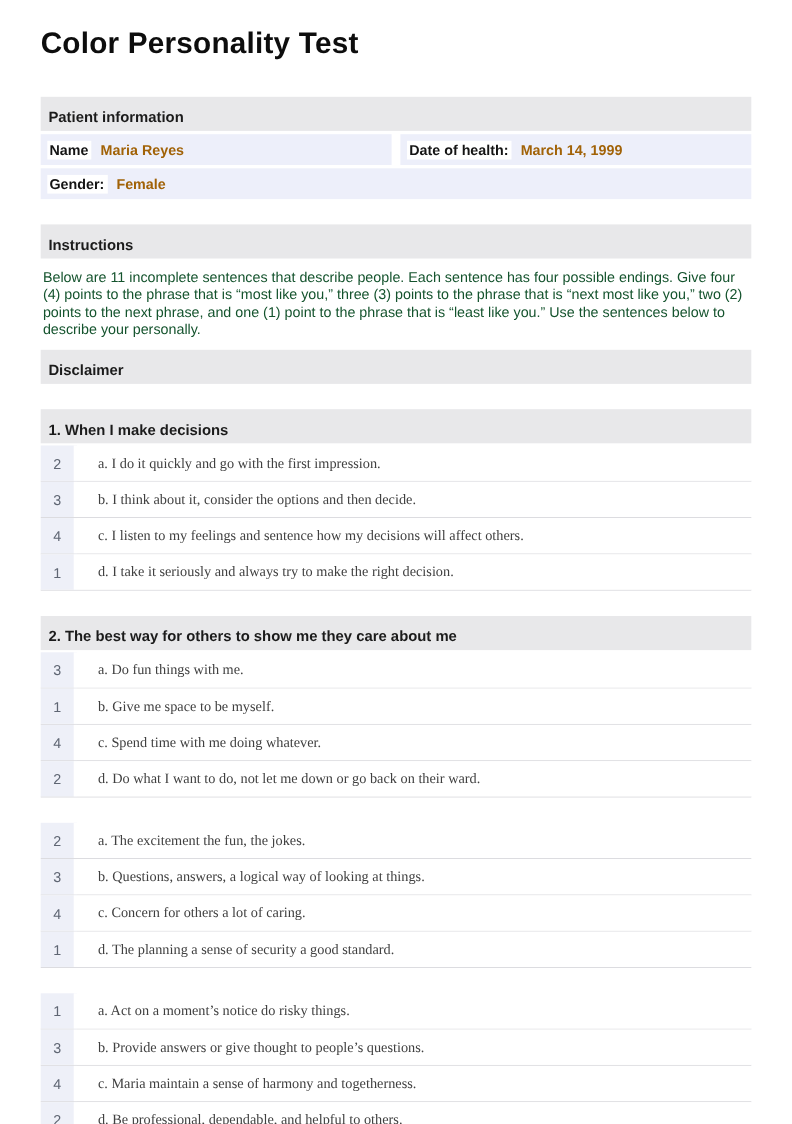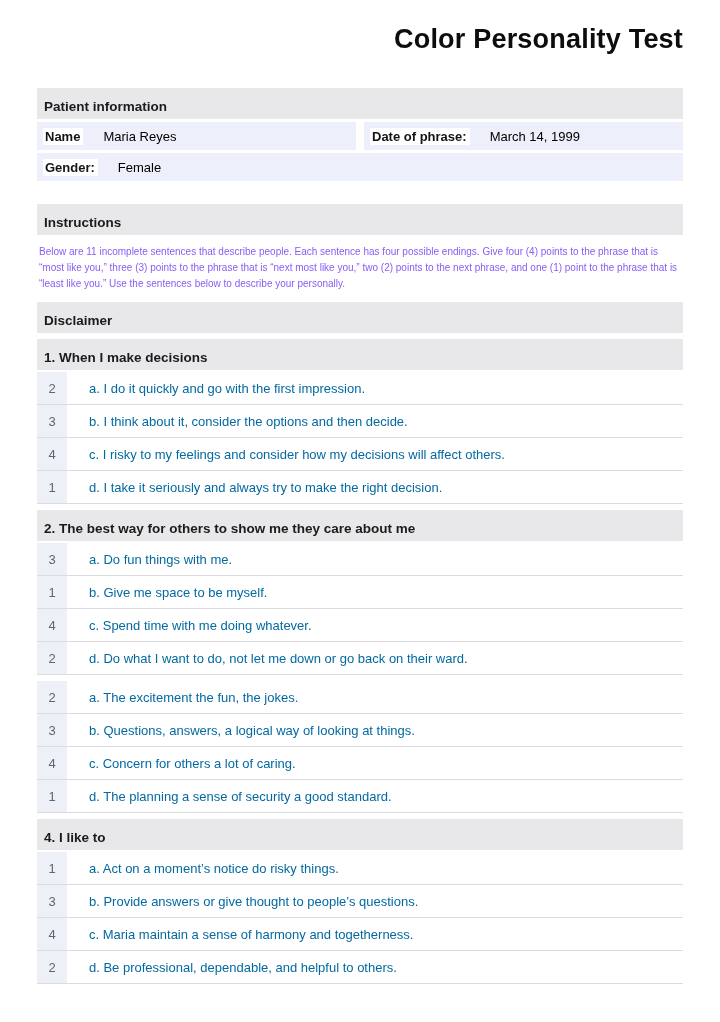--- a/index.html
+++ b/index.html
@@ -8,21 +8,21 @@
     height: 1022px;
     overflow: hidden;
     font-family: "Liberation Sans", sans-serif;
     color: #3c3c3c;
     -webkit-font-smoothing: antialiased;
   }
   .page { padding: 0 37px; }
 
   .title {
     margin-top: 24px;
-    text-align: right;
+    text-align: left;
     font-size: 27px;
     font-weight: 700;
     color: #0d0d0d;
     letter-spacing: 0.2px;
   }
 
   .doc { margin-top: 33px; }
 
   .bar {
     background: #e8e8ea;
@@ -45,33 +45,33 @@
     min-height: 28px;
   }
   .pi-label {
     background: #ffffff;
     font-weight: 700;
     color: #141414;
     padding: 1px 3px 1px 2px;
     white-space: nowrap;
     text-align: center;
   }
-  .pi-value { color: #000000; margin-left: 20px; }
+  .pi-value { color: #a16207; margin-left: 8px; font-weight: bold; }
 
   
   .para {
-    font-size: 10px;
+    font-size: 13px;
     line-height: 16px;
-    color: #8b5cf6;
+    color: #14532d;
     padding: 9px 2px 10px 2px;
   }
   .section { margin-top: 23px; }
 
   
-  .q-section { margin-top: 6px; }
+  .q-section { margin-top: 23px; }
   .q-rows { margin-top: 2px; }
   .q-row {
     display: flex;
     align-items: stretch;
     height: 33px;
     border-bottom: 1px solid #dcdce0;
   }
   .q-score {
     width: 33px;
     background: #eef0f8;
@@ -81,42 +81,43 @@
     display: flex;
     align-items: center;
     justify-content: center;
   }
   .q-text {
     flex: 1;
     display: flex;
     align-items: center;
     padding-left: 19px;
     font-size: 13px;
-    color: #0369a1;
+    color: #404040;
     background: #ffffff;
+    font-family: Liberation Serif, serif;
   }
 </style>
 </head>
 <body>
 
 <div class="page">
 
   <h1 class="title">Color Personality Test</h1>
 
   <div class="doc">
 
     <div class="bar">Patient information</div>
 
     <div class="pi-row">
       <div class="pi-cell">
         <span class="pi-label">Name</span>
         <span class="pi-value">Maria Reyes</span>
       </div>
       <div class="pi-cell">
-        <span class="pi-label">Date of phrase:</span>
+        <span class="pi-label">Date of health:</span>
         <span class="pi-value">March 14, 1999</span>
       </div>
     </div>
 
     <div class="pi-row">
       <div class="pi-cell">
         <span class="pi-label">Gender:</span>
         <span class="pi-value">Female</span>
       </div>
     </div>
@@ -136,21 +137,21 @@
         <div class="q-row">
           <div class="q-score">2</div>
           <div class="q-text">a. I do it quickly and go with the first impression.</div>
         </div>
         <div class="q-row">
           <div class="q-score">3</div>
           <div class="q-text">b. I think about it, consider the options and then decide.</div>
         </div>
         <div class="q-row">
           <div class="q-score">4</div>
-          <div class="q-text">c. I risky to my feelings and consider how my decisions will affect others.</div>
+          <div class="q-text">c. I listen to my feelings and sentence how my decisions will affect others.</div>
         </div>
         <div class="q-row">
           <div class="q-score">1</div>
           <div class="q-text">d. I take it seriously and always try to make the right decision.</div>
         </div>
       </div>
     </div>
 
     <div class="q-section">
       <div class="bar">2. The best way for others to show me they care about me</div>
@@ -189,21 +190,20 @@
           <div class="q-text">c. Concern for others a lot of caring.</div>
         </div>
         <div class="q-row">
           <div class="q-score">1</div>
           <div class="q-text">d. The planning a sense of security a good standard.</div>
         </div>
       </div>
     </div>
 
     <div class="q-section">
-      <div class="bar">4. I like to</div>
       <div class="q-rows">
         <div class="q-row">
           <div class="q-score">1</div>
           <div class="q-text">a. Act on a moment’s notice do risky things.</div>
         </div>
         <div class="q-row">
           <div class="q-score">3</div>
           <div class="q-text">b. Provide answers or give thought to people’s questions.</div>
         </div>
         <div class="q-row">

